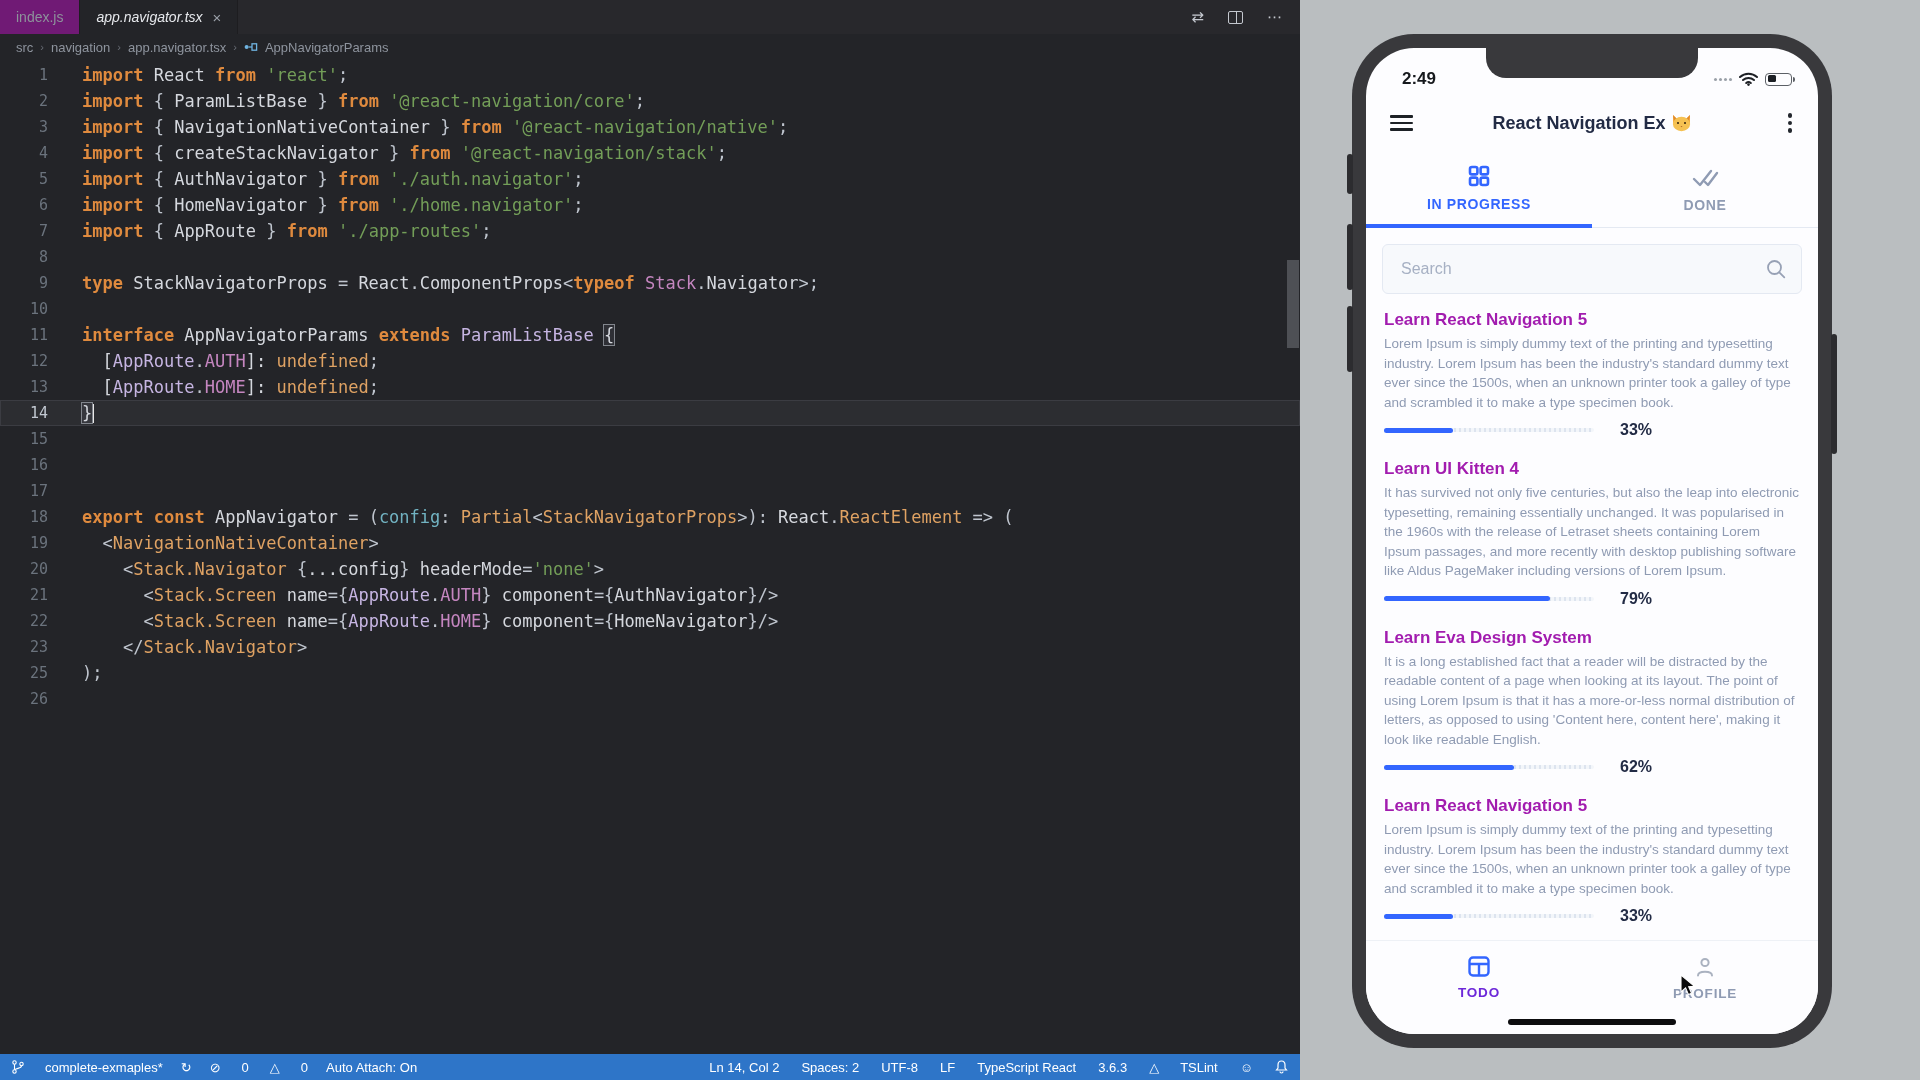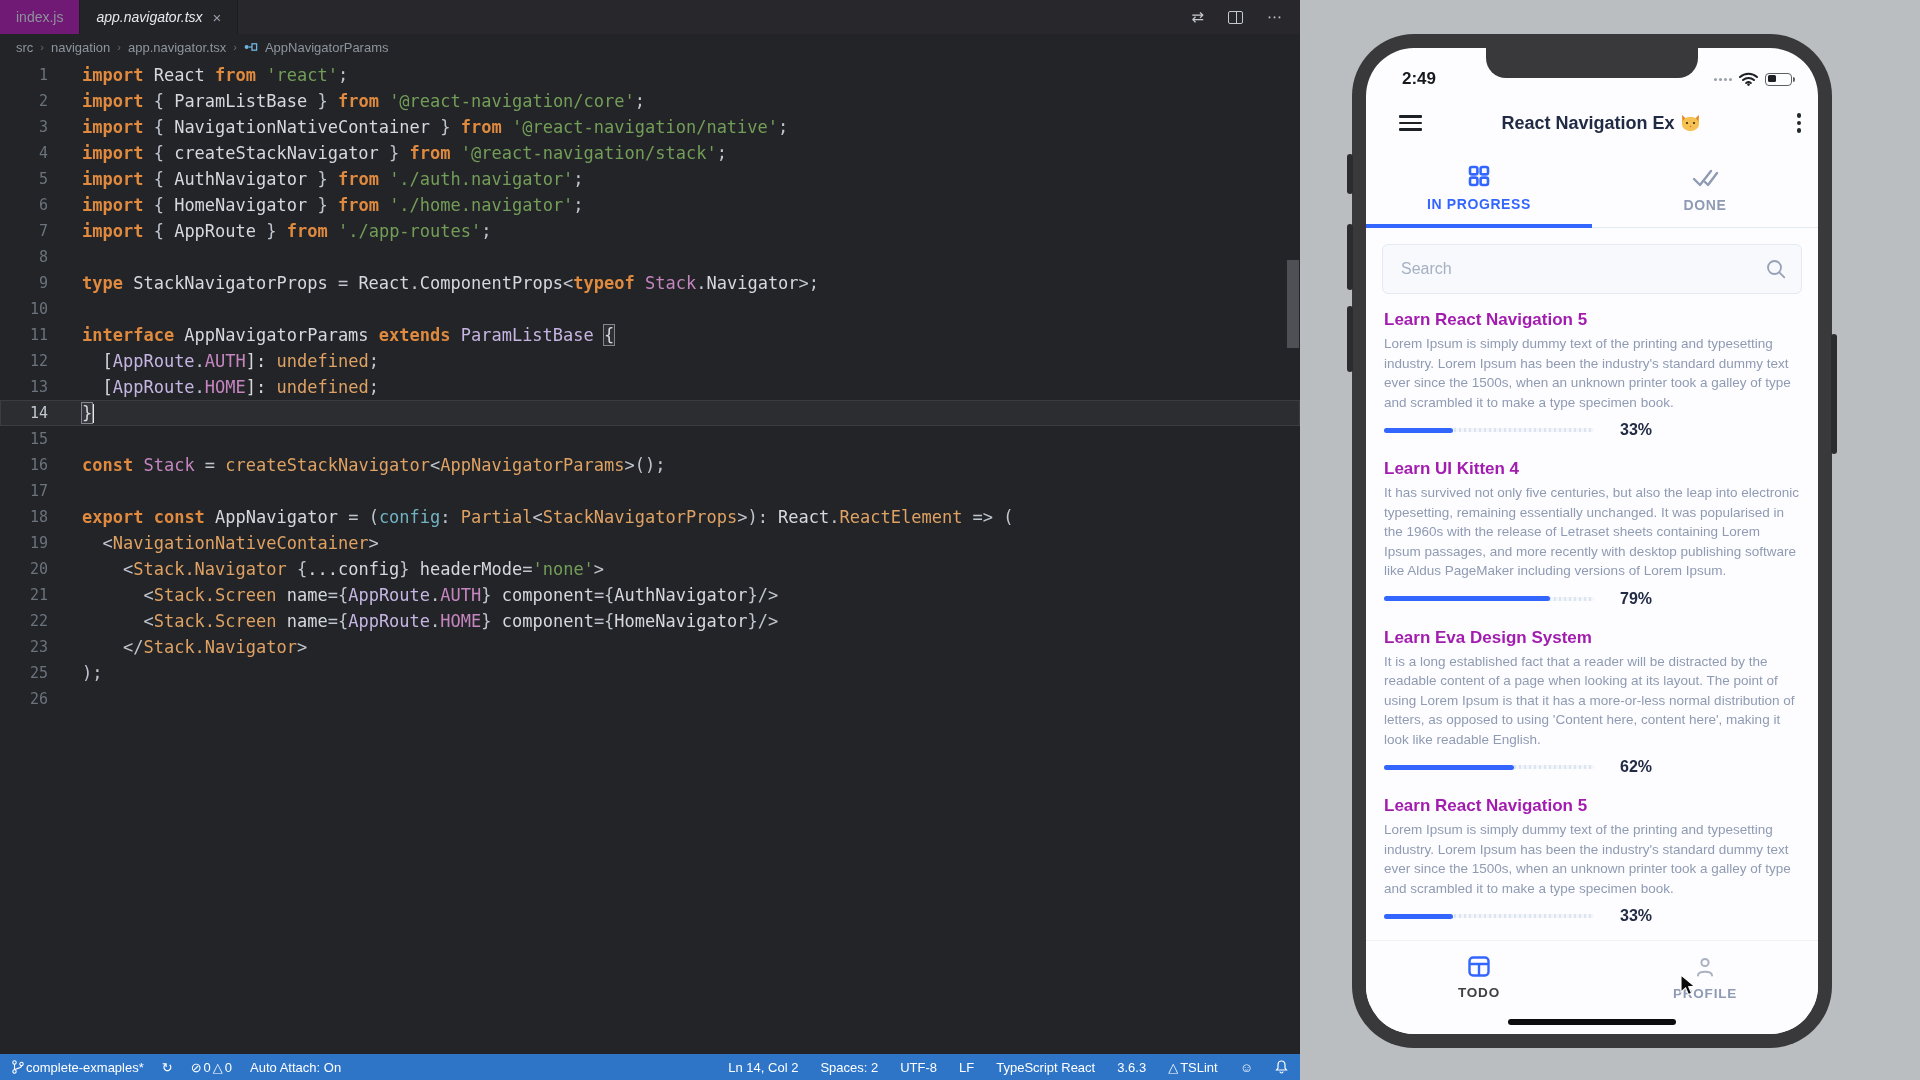--- a/index.html
+++ b/index.html
@@ -46,21 +46,21 @@
   .tk-cy { color:#72b3c2; }
   .tk-bm { color:#d5d8de; outline:1px solid #82868d; background:rgba(130,135,145,0.12); }
   .caret { display:inline-block; width:2px; height:19px; background:#e8e8e8;
            vertical-align:text-bottom; }
   #scroll-thumb { position:absolute; right:1px; top:200px; width:12px; height:88px;
                   background:rgba(190,195,205,0.28); }
 
   #statusbar { position:absolute; left:0; top:1054px; width:1300px; height:26px;
                background:#2e75c8; color:#fff; display:flex; align-items:center;
                font-size:13px; padding:0 12px; }
-  .sb-item { display:flex; align-items:center; gap:2px; margin-right:18px;
+  .sb-item { display:flex; align-items:center; gap:21px; margin-right:18px;
              cursor:pointer; white-space:nowrap; }
   #sb-right { margin-left:auto; display:flex; align-items:center; }
   #sb-right .sb-item { margin-right:0; margin-left:22px; }
   .sb-ico { font-size:13px; }
 
   
   #desktop { position:absolute; left:1300px; top:0; width:620px; height:1080px;
              background:#babec0; }
   #phone { position:absolute; left:1352px; top:34px; width:480px; height:1014px;
            background:#39393c; border-radius:62px; }
@@ -80,21 +80,21 @@
   #ios-right { margin-left:auto; margin-right:26px; display:flex; align-items:center; gap:7px; }
   .sig-dots { display:flex; gap:2px; }
   .sig-dots i { width:3px; height:3px; border-radius:50%; background:#9aa0a8; }
   #battery { position:relative; width:27px; height:13px; border:1.5px solid #5c6066;
              border-radius:4px; }
   #battery::before { content:""; position:absolute; left:1.5px; top:1.5px;
              width:32%; height:7px; background:#1d2025; border-radius:1.5px; }
   #battery::after { content:""; position:absolute; right:-4px; top:3.5px;
              width:2.5px; height:4.5px; background:#5c6066; border-radius:0 2px 2px 0; }
 
-  #app-header { position:absolute; left:9px; top:46px; width:100%; height:58px;
+  #app-header { position:absolute; left:0; top:46px; width:100%; height:58px;
                 display:flex; align-items:center;text-decoration:underline; }
   #hamburger { margin-left:24px; cursor:pointer; }
   #hamburger i { display:block; width:23px; height:2.6px; background:#1d2126;
                  border-radius:1px; margin:4px 0; }
   #app-title { position:absolute; left:0; right:0; text-align:center; font-size:18px;
                font-weight:bold; color:#222b45; }
   #kebab { margin-left:auto; margin-right:26px; cursor:pointer; }
   #kebab i { display:block; width:4.5px; height:4.5px; border-radius:50%;
              background:#23272e; margin:3px 0; }
 
@@ -122,21 +122,21 @@
             position:relative; }
   .pfill { position:absolute; left:0; top:-0.5px; height:5px; border-radius:3px;
            background:#3366ff; }
   .ppct { margin-left:26px; font-size:16px; font-weight:bold; color:#222b45; }
 
   #bottom-bar { position:absolute; left:0; bottom:0; width:100%; height:94px;
                 background:#fdfdff; border-top:1px solid #eef1f6; display:flex; }
   .btab { flex:1; display:flex; flex-direction:column; align-items:center;
           padding-top:14px; gap:7px; cursor:pointer; }
   .btab .blabel { font-size:13.5px; font-weight:bold; letter-spacing:0.8px; color:#8f9bb3; }
-  .btab.active .blabel { color:#404040; }
+  .btab.active .blabel { color:#6d28d9; }
   #home-indicator { position:absolute; left:50%; transform:translateX(-50%);
                     bottom:9px; width:168px; height:6px; border-radius:3px; background:#0c0c0e; }
   #mouse-cursor { position:absolute; left:314px; top:926px; z-index:9; }
 </style>
 </head>
 <body>
 
 <div id="stage">
 
   <div id="editor">
@@ -181,21 +181,21 @@
           <div class="cl"><span class="ln">6</span><span class="lc"><span class="tk-kw">import</span><span class="tk-pu"> { </span><span class="tk-tx">HomeNavigator</span><span class="tk-pu"> } </span><span class="tk-kw">from</span><span class="tk-tx"> </span><span class="tk-st">'./home.navigator'</span><span class="tk-pu">;</span></span></div>
           <div class="cl"><span class="ln">7</span><span class="lc"><span class="tk-kw">import</span><span class="tk-pu"> { </span><span class="tk-tx">AppRoute</span><span class="tk-pu"> } </span><span class="tk-kw">from</span><span class="tk-tx"> </span><span class="tk-st">'./app-routes'</span><span class="tk-pu">;</span></span></div>
           <div class="cl"><span class="ln">8</span><span class="lc"></span></div>
           <div class="cl"><span class="ln">9</span><span class="lc"><span class="tk-kw">type</span><span class="tk-tx"> StackNavigatorProps </span><span class="tk-pu">= </span><span class="tk-tx">React</span><span class="tk-pu">.</span><span class="tk-tx">ComponentProps</span><span class="tk-pu">&lt;</span><span class="tk-kw">typeof</span><span class="tk-tx"> </span><span class="tk-en">Stack</span><span class="tk-pu">.</span><span class="tk-tx">Navigator</span><span class="tk-pu">&gt;;</span></span></div>
           <div class="cl"><span class="ln">10</span><span class="lc"></span></div>
           <div class="cl"><span class="ln">11</span><span class="lc"><span class="tk-kw">interface</span><span class="tk-tx"> AppNavigatorParams </span><span class="tk-kw">extends</span><span class="tk-lv"> ParamListBase </span><span class="tk-bm">{</span></span></div>
           <div class="cl"><span class="ln">12</span><span class="lc"><span class="tk-tx">  [</span><span class="tk-lv">AppRoute</span><span class="tk-pu">.</span><span class="tk-en">AUTH</span><span class="tk-tx">]: </span><span class="tk-fn">undefined</span><span class="tk-pu">;</span></span></div>
           <div class="cl"><span class="ln">13</span><span class="lc"><span class="tk-tx">  [</span><span class="tk-lv">AppRoute</span><span class="tk-pu">.</span><span class="tk-en">HOME</span><span class="tk-tx">]: </span><span class="tk-fn">undefined</span><span class="tk-pu">;</span></span></div>
           <div class="cl active"><span class="ln">14</span><span class="lc"><span class="tk-bm">}</span><span class="caret"></span></span></div>
           <div class="cl"><span class="ln">15</span><span class="lc"></span></div>
-          <div class="cl"><span class="ln">16</span><span class="lc"><span class="tk-kw">const</span><span class="tk-tx"> </span><span class="tk-en">Stack</span><span class="tk-pu"> = </span><span class="tk-fn">createStackNavigator</span><span class="tk-pu">&lt;</span><span class="tk-fn">AppNavigatorParams</span><span class="tk-pu">&gt;();</span></span></div>
+          <div class="cl"><span class="ln">16</span></div>
           <div class="cl"><span class="ln">17</span><span class="lc"></span></div>
           <div class="cl"><span class="ln">18</span><span class="lc"><span class="tk-kw">export</span><span class="tk-tx"> </span><span class="tk-kw">const</span><span class="tk-tx"> AppNavigator </span><span class="tk-pu">= (</span><span class="tk-cy">config</span><span class="tk-pu">: </span><span class="tk-fn">Partial</span><span class="tk-pu">&lt;</span><span class="tk-fn">StackNavigatorProps</span><span class="tk-pu">&gt;): </span><span class="tk-tx">React</span><span class="tk-pu">.</span><span class="tk-fn">ReactElement</span><span class="tk-pu"> =&gt; (</span></span></div>
           <div class="cl"><span class="ln">19</span><span class="lc"><span class="tk-tx">  </span><span class="tk-pu">&lt;</span><span class="tk-fn">NavigationNativeContainer</span><span class="tk-pu">&gt;</span></span></div>
           <div class="cl"><span class="ln">20</span><span class="lc"><span class="tk-tx">    </span><span class="tk-pu">&lt;</span><span class="tk-fn">Stack.Navigator</span><span class="tk-pu"> {</span><span class="tk-tx">...config</span><span class="tk-pu">} </span><span class="tk-tx">headerMode</span><span class="tk-pu">=</span><span class="tk-st">'none'</span><span class="tk-pu">&gt;</span></span></div>
           <div class="cl"><span class="ln">21</span><span class="lc"><span class="tk-tx">      </span><span class="tk-pu">&lt;</span><span class="tk-fn">Stack.Screen</span><span class="tk-tx"> name</span><span class="tk-pu">={</span><span class="tk-lv">AppRoute</span><span class="tk-pu">.</span><span class="tk-en">AUTH</span><span class="tk-pu">}</span><span class="tk-tx"> component</span><span class="tk-pu">={</span><span class="tk-tx">AuthNavigator</span><span class="tk-pu">}/&gt;</span></span></div>
           <div class="cl"><span class="ln">22</span><span class="lc"><span class="tk-tx">      </span><span class="tk-pu">&lt;</span><span class="tk-fn">Stack.Screen</span><span class="tk-tx"> name</span><span class="tk-pu">={</span><span class="tk-lv">AppRoute</span><span class="tk-pu">.</span><span class="tk-en">HOME</span><span class="tk-pu">}</span><span class="tk-tx"> component</span><span class="tk-pu">={</span><span class="tk-tx">HomeNavigator</span><span class="tk-pu">}/&gt;</span></span></div>
           <div class="cl"><span class="ln">23</span><span class="lc"><span class="tk-tx">    </span><span class="tk-pu">&lt;/</span><span class="tk-fn">Stack.Navigator</span><span class="tk-pu">&gt;</span></span></div>
           <div class="cl"><span class="ln">25</span><span class="lc"><span class="tk-pu">);</span></span></div>
           <div class="cl"><span class="ln">26</span><span class="lc"></span></div>
         </div>

